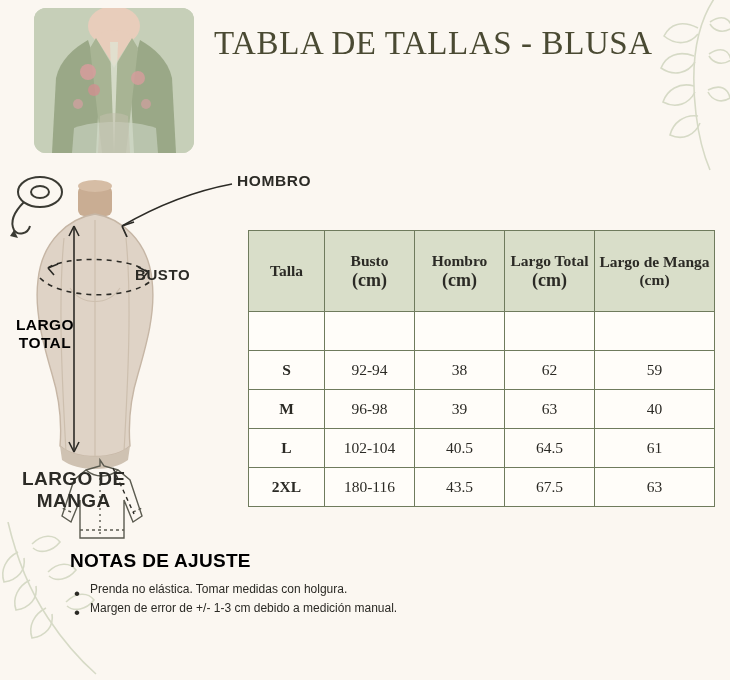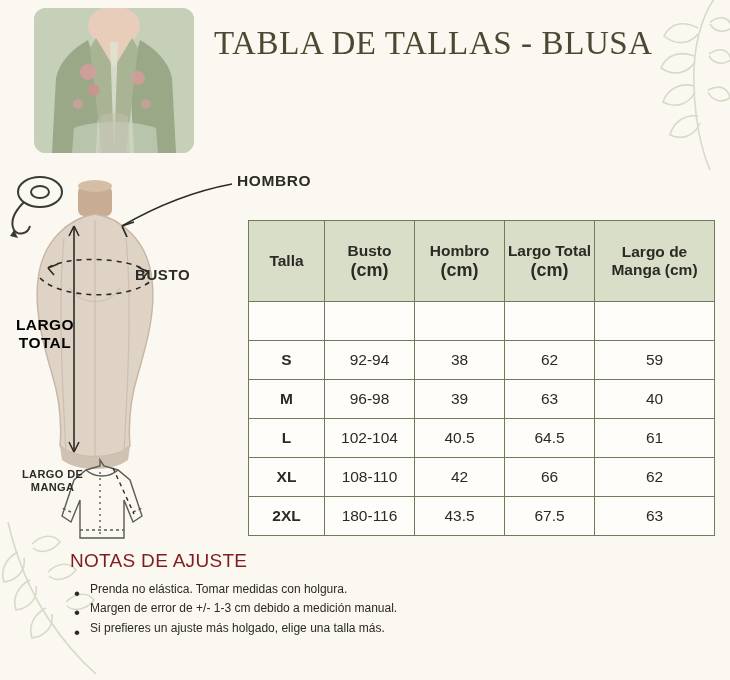--- a/index.html
+++ b/index.html
@@ -94,34 +94,35 @@
     font-weight: 700;
     line-height: 1.16;
     letter-spacing: 0.4px;
     text-align: center;
     color: #000000;
   }
   .label-largo-manga {
     position: absolute;
     left: 22px;
     top: 468px;
-    font-size: 11px;
+    font-size: 19px;
     font-weight: 700;
     line-height: 1.16;
     letter-spacing: 0.4px;
     text-align: center;
     color: #2c2b26;
   }
 
   
   .table-wrap {
     position: absolute;
     left: 248px;
-    top: 220px;
+    top: 230px;
     width: 466px;
+    font-family: Liberation Serif, serif;
   }
   table.sizes {
     border-collapse: collapse;
     width: 466px;
     table-layout: fixed;
   }
   table.sizes th, table.sizes td {
     border: 1px solid #6f7b5d;
     text-align: center;
     font-size: 15.5px;
@@ -163,23 +164,23 @@
 
   
   .notes {
     position: absolute;
     left: 70px;
     top: 550px;
     width: 640px;
   }
   .notes-title {
     font-size: 19px;
-    font-weight: 400;
+    font-weight: 700;
     letter-spacing: 0.3px;
-    color: #7f1d1d;
+    color: #000000;
     margin-bottom: 8px;
   }
   .note-item {
     font-size: 12px;
     line-height: 1.62;
     color: #2b2a25;
     padding-left: 20px;
     position: relative;
   }
   .note-item::before {
@@ -380,35 +381,27 @@
         <td>40</td>
       </tr>
       <tr>
         <td class="size-cell">L</td>
         <td>102-104</td>
         <td>40.5</td>
         <td>64.5</td>
         <td>61</td>
       </tr>
       <tr>
-        <td class="size-cell">XL</td>
-        <td>108-110</td>
-        <td>42</td>
-        <td>66</td>
-        <td>62</td>
-      </tr>
-      <tr>
         <td class="size-cell">2XL</td>
         <td>180-116</td>
         <td>43.5</td>
         <td>67.5</td>
         <td>63</td>
       </tr>
     </tbody>
   </table>
 </div>
 
 <div class="notes">
   <div class="notes-title">NOTAS DE AJUSTE</div>
   <div class="note-item">Prenda no elástica. Tomar medidas con holgura.</div>
   <div class="note-item">Margen de error de +/- 1-3 cm debido a medición manual.</div>
-  <div class="note-item">Si prefieres un ajuste más holgado, elige una talla más.</div>
 </div>
 
 </body></html>

